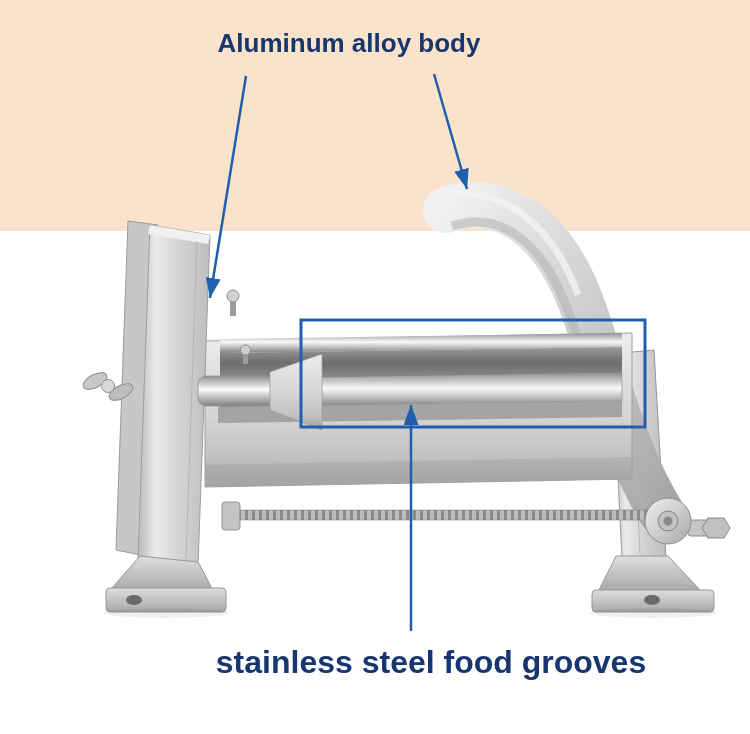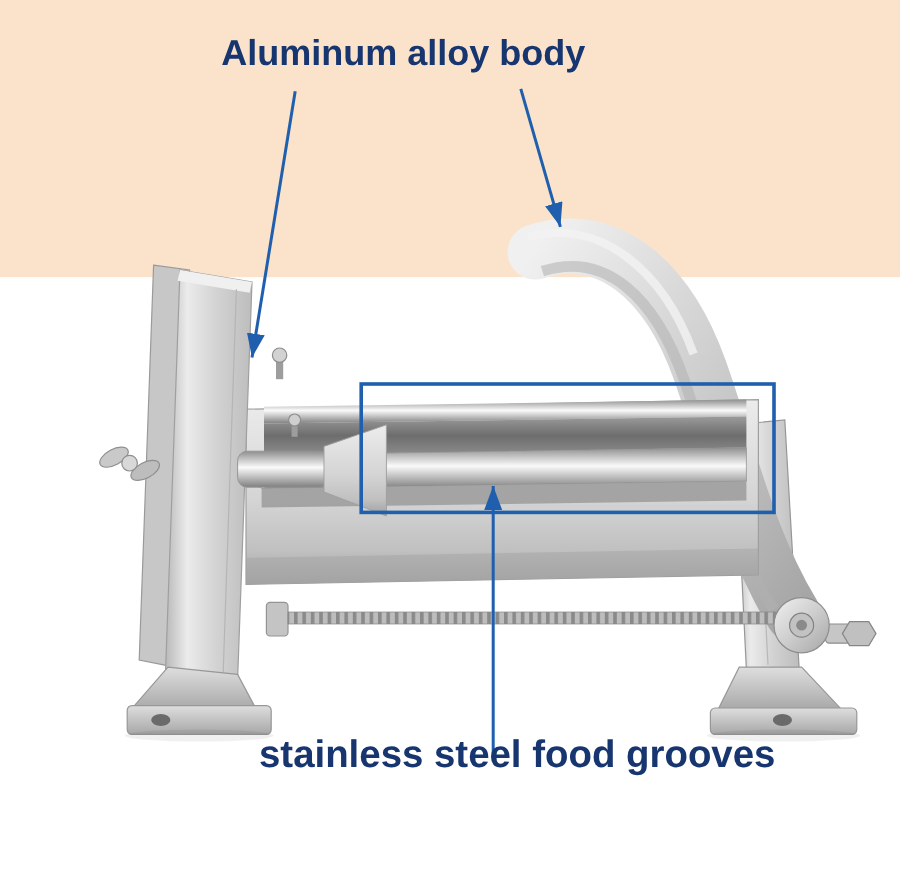--- a/index.html
+++ b/index.html
@@ -23,22 +23,22 @@
     left: 0; top: 0;
     width: 750px; height: 734px;
   }
   .label {
     position: absolute;
     font-weight: bold;
     color: #17356e;
     white-space: nowrap;
     transform: translateX(-50%);
   }
-  .label-top    { left: 336px; top: 28px;  font-size: 30px; }
-  .label-bottom { left: 431px; top: 610px; font-size: 32px; }
+  .label-top    { left: 349px; top: 28px;  font-size: 26px; }
+  .label-bottom { left: 431px; top: 644px; font-size: 32px; }
 </style>
 </head>
 <body>
 
 <div class="canvas">
 
   <div class="band"></div>
 
   <svg class="layer" width="750" height="734" viewBox="0 0 750 734">
     <defs>

